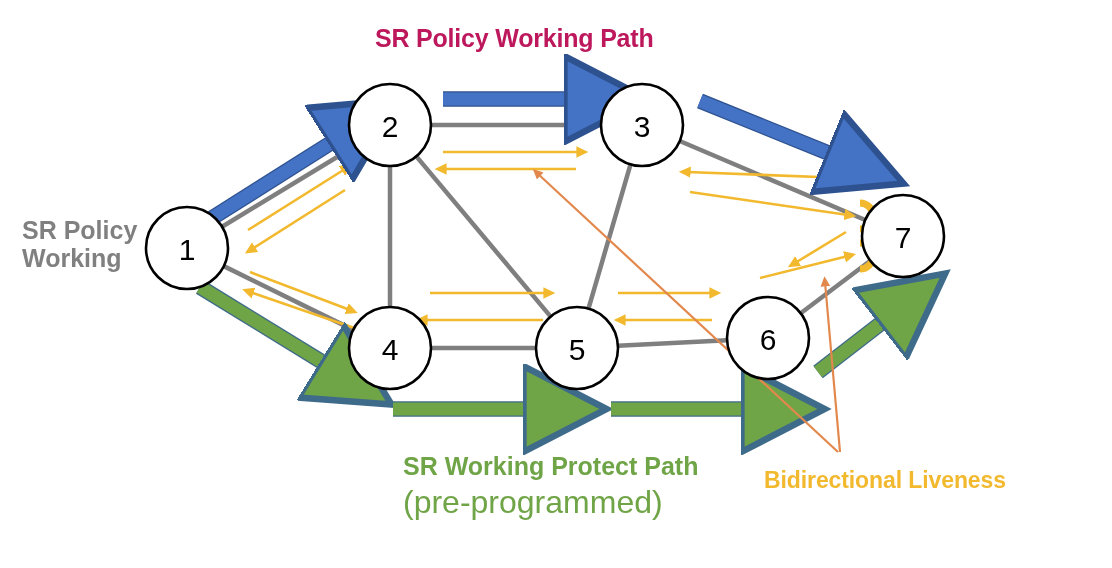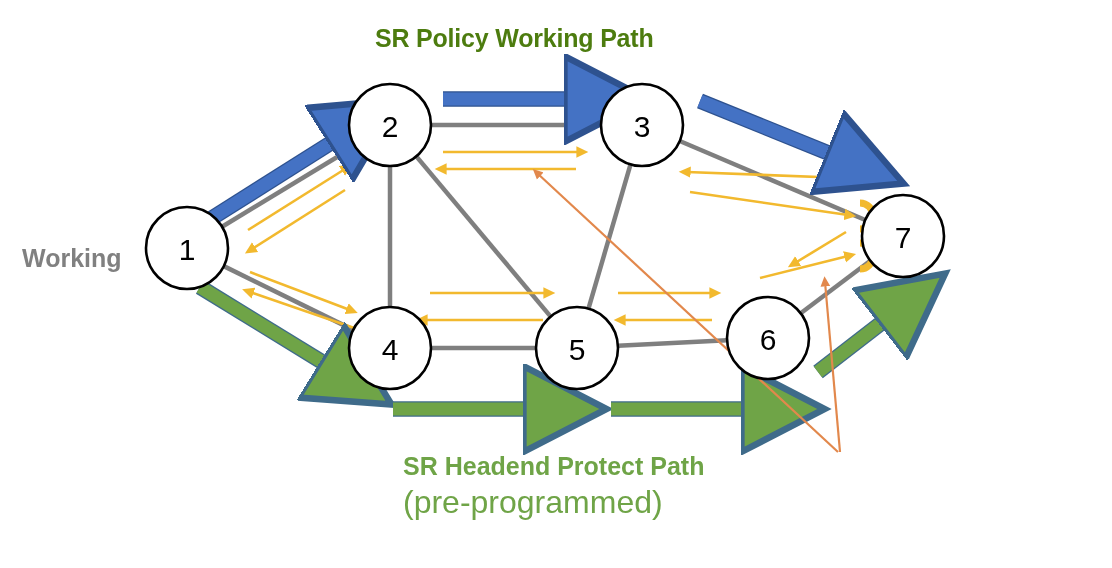--- a/index.html
+++ b/index.html
@@ -1,20 +1,20 @@
 <!DOCTYPE html>
 <html><head>
 <meta charset="utf-8">
 <style>
   html,body{margin:0;padding:0;background:#ffffff;}
   body{width:1112px;height:568px;position:relative;overflow:hidden;
        font-family:"Liberation Sans",sans-serif;}
   #canvas{position:absolute;left:0;top:0;width:1112px;height:568px;}
   .lbl{position:absolute;font-weight:bold;line-height:1.12;white-space:pre;}
-  #label-working{left:375px;top:24px;font-size:25px;color:#4d7c0f;letter-spacing:-0.2px;}
+  #label-working{left:375px;top:24px;font-size:25px;color:#be185d;letter-spacing:-0.2px;}
   #label-headend{left:22px;top:216px;font-size:25px;color:#808080;}
   #label-protect{left:403px;top:452px;font-size:25px;color:#6FA447;}
   #label-protect-sub{left:403px;top:485px;font-size:32px;color:#6FA447;font-weight:normal;}
   #label-liveness{left:764px;top:468px;font-size:23px;color:#F2B92E;letter-spacing:-0.1px;}
   .node-num{font-family:"Liberation Sans",sans-serif;font-size:30px;fill:#000;
             text-anchor:middle;dominant-baseline:central;}
 </style>
 </head>
 <body>
 
@@ -115,18 +115,18 @@
       </g>
       <g>
         <circle cx="903" cy="236" r="41" fill="#ffffff" stroke="#000000" stroke-width="2.6"></circle>
         <text x="903" y="237" class="node-num">7</text>
       </g>
     </g>
 </svg>
 
 <div class="lbl" id="label-working">SR Policy Working Path</div>
 
-<div class="lbl" id="label-headend"><br><span>Working</span></div>
+<div class="lbl" id="label-headend"><span>SR Policy</span><br><span>Working</span></div>
 
-<div class="lbl" id="label-protect">SR Headend Protect Path</div>
+<div class="lbl" id="label-protect">SR Working Protect Path</div>
 <div class="lbl" id="label-protect-sub">(pre-programmed)</div>
 
-<div class="lbl" id="label-liveness"><br></div>
+<div class="lbl" id="label-liveness"><span>Bidirectional Liveness</span><br></div>
 
 </body></html>

